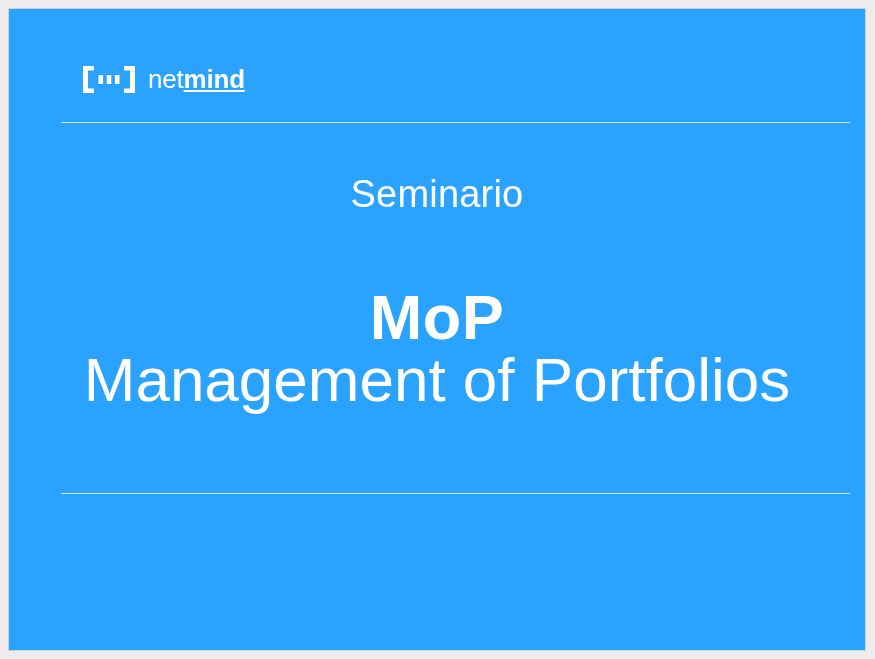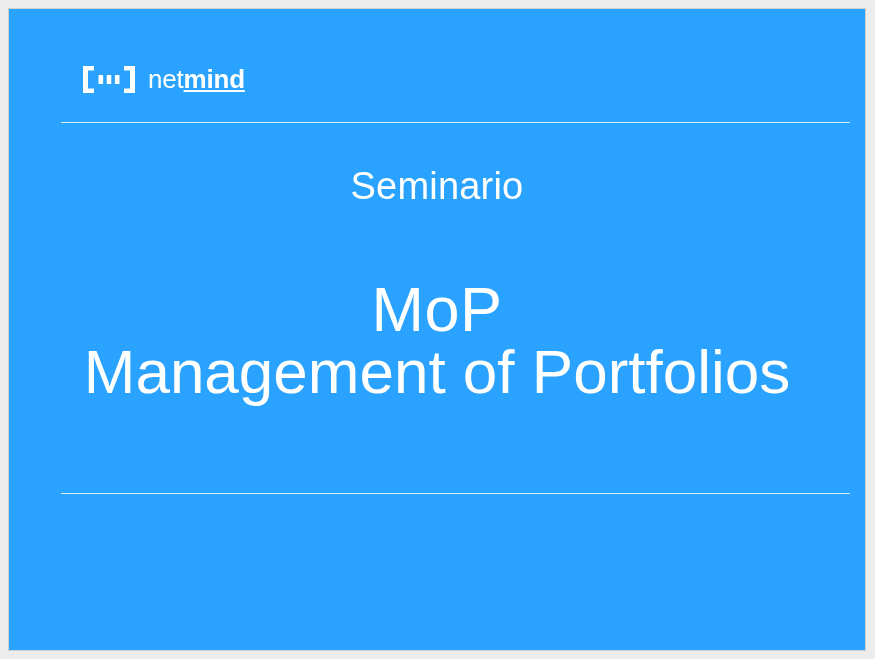--- a/index.html
+++ b/index.html
@@ -73,26 +73,26 @@
     left: 0;
     top: 126px;
     width: 856px;
     text-align: center;
     color: #ffffff;
   }
   #seminar-label {
     font-size: 38px;
     font-weight: 400;
     line-height: 1;
-    margin-top: 32px;
+    margin-top: 40px;
     letter-spacing: 0.2px;
   }
   #course-acronym {
     font-size: 63px;
-    font-weight: 400;
+    font-weight: 700;
     line-height: 1;
     margin-top: 73px;
     letter-spacing: 0.5px;
   }
   #course-title {
     font-size: 62px;
     font-weight: 300;
     line-height: 1;
     letter-spacing: 0px;
     white-space: nowrap;

